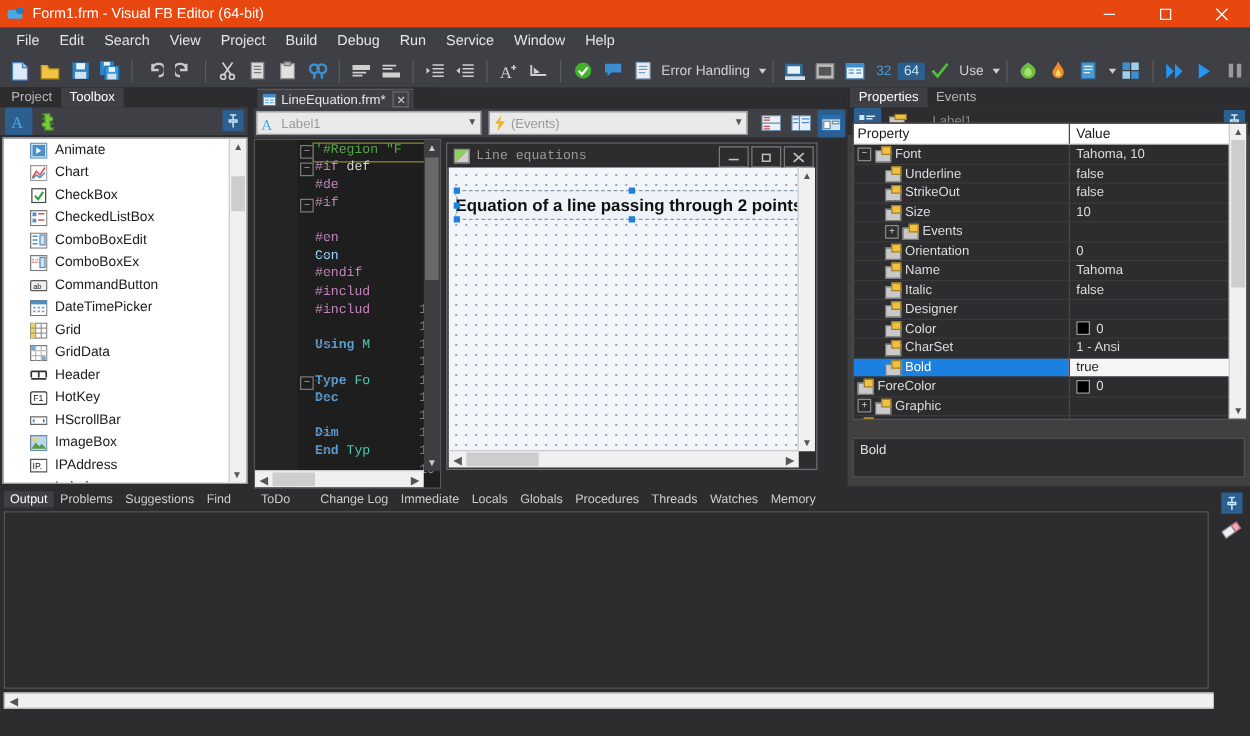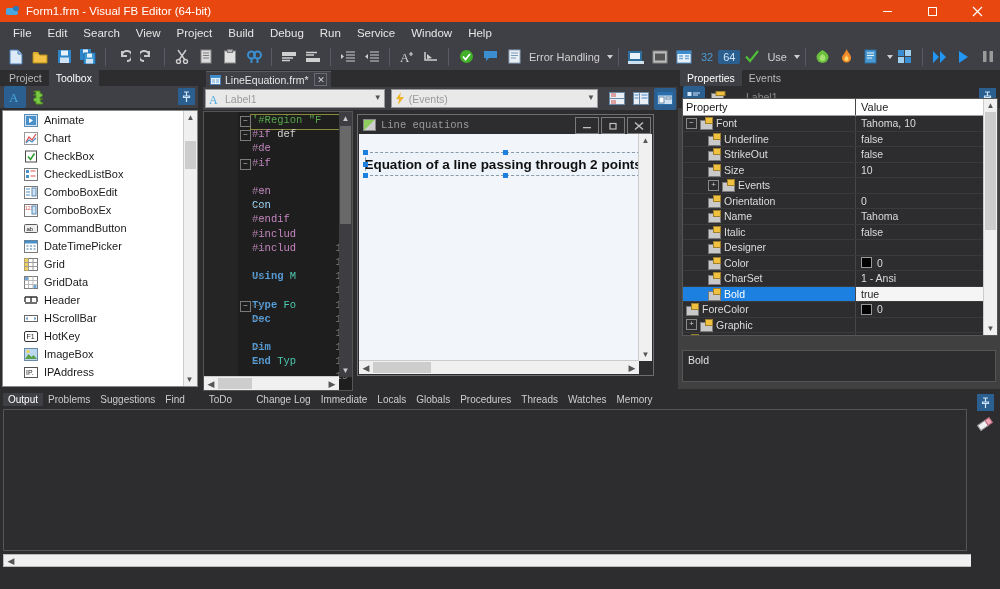--- a/index.html
+++ b/index.html
@@ -541,35 +541,35 @@
                 <path d="M1 3h12M1 3v5M7 3v5M13 3v5" stroke="#333" stroke-width="1.4" fill="none"></path>
                 <path d="M1 9h12" stroke="#333" stroke-width="1.4"></path>
               </svg>
             </span>
           <span>Header</span>
         </div>
 
         <div class="tbx-row">
           <span class="tbx-ico">
               <svg width="14" height="13" viewBox="0 0 14 13">
+                <rect x="0.5" y="1.5" width="13" height="10" rx="1.5" fill="#fff" stroke="#333"></rect>
+                <text x="2.5" y="9" font-family="Liberation Sans" font-size="7" fill="#222">F1</text>
+              </svg>
+            </span>
+          <span>HotKey</span>
+        </div>
+
+        <div class="tbx-row">
+          <span class="tbx-ico">
+              <svg width="14" height="13" viewBox="0 0 14 13">
                 <rect x="0.5" y="3.5" width="13" height="6" fill="#fff" stroke="#666"></rect>
                 <path d="M3.5 4.5l-1.5 2 1.5 2zM10.5 4.5l1.5 2-1.5 2z" fill="#2a6fae"></path>
               </svg>
             </span>
           <span>HScrollBar</span>
-        </div>
-
-        <div class="tbx-row">
-          <span class="tbx-ico">
-              <svg width="14" height="13" viewBox="0 0 14 13">
-                <rect x="0.5" y="1.5" width="13" height="10" rx="1.5" fill="#fff" stroke="#333"></rect>
-                <text x="2.5" y="9" font-family="Liberation Sans" font-size="7" fill="#222">F1</text>
-              </svg>
-            </span>
-          <span>HotKey</span>
         </div>
 
         <div class="tbx-row">
           <span class="tbx-ico">
               <svg width="14" height="13" viewBox="0 0 14 13">
                 <rect x="0.5" y="0.5" width="13" height="12" fill="#bcd8ee" stroke="#6a8ba8"></rect>
                 <path d="M1 11l3.5-5 3 3 2-2 3.5 4z" fill="#5a9e4a"></path>
                 <circle cx="4" cy="3.5" r="1.6" fill="#f5d24a"></circle>
               </svg>
             </span>

